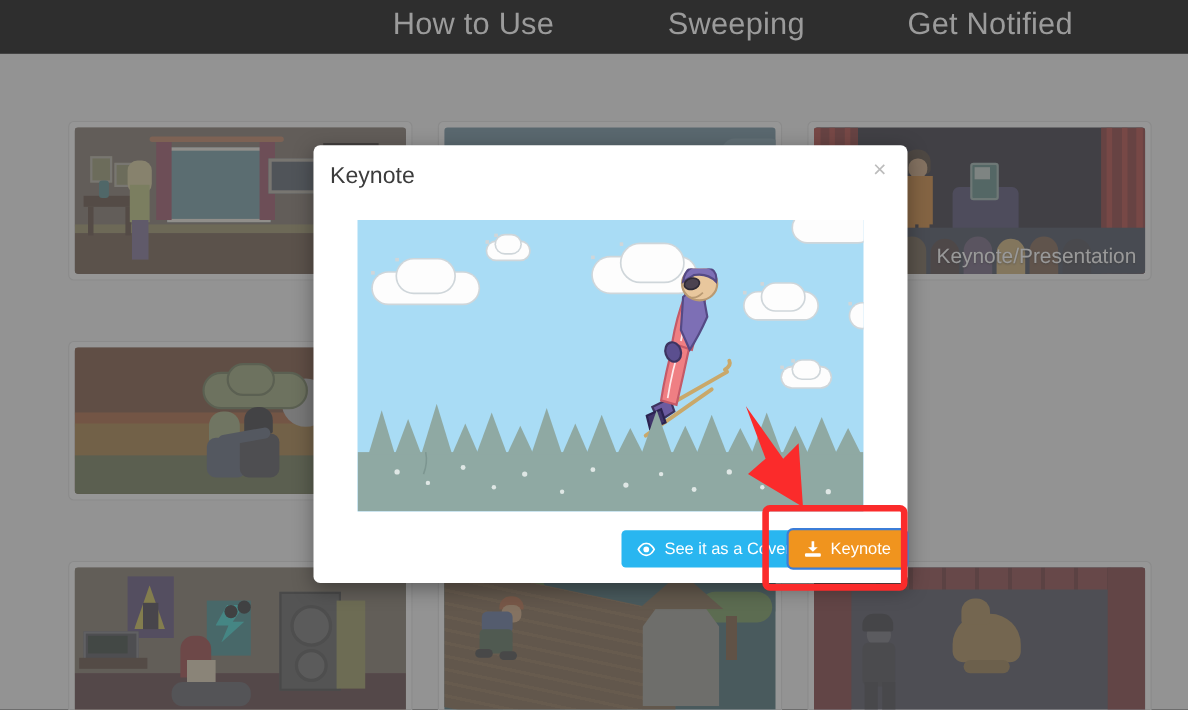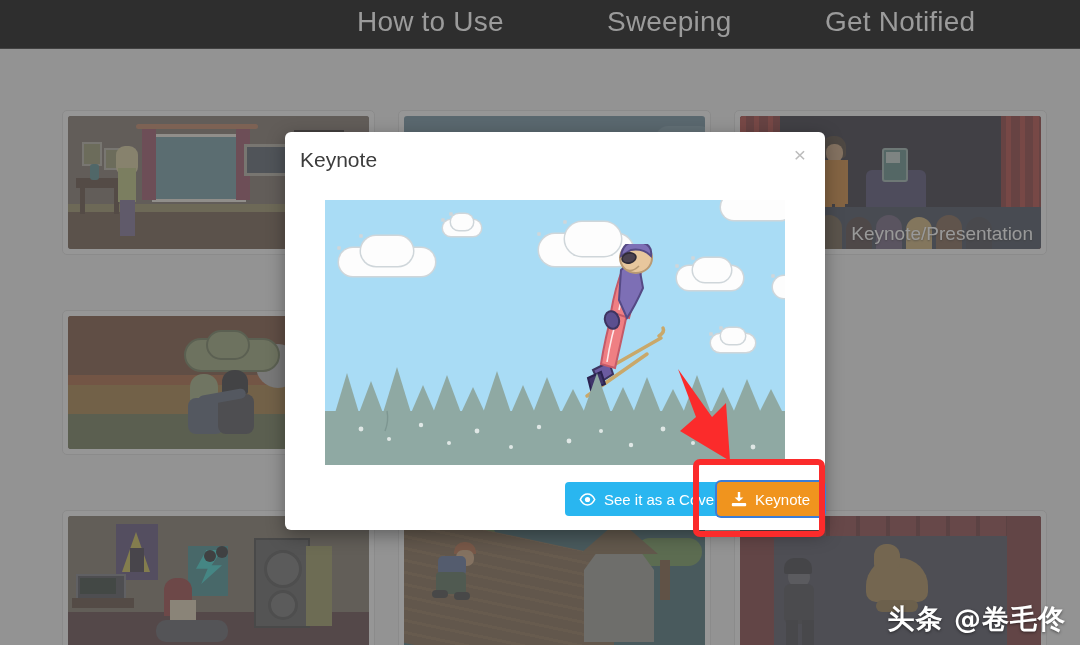--- a/index.html
+++ b/index.html
@@ -478,15 +478,14 @@
         <span>Keynote</span>
       </button>
     </div>
   </div>
 
   <svg id="anno-arrow" viewBox="0 0 76 110">
     <path d="M6 4 L40 52 L54 38 L58 96 L8 66 L24 52 Z" fill="#fb2b2b"></path>
   </svg>
   <div id="anno-rect"></div>
 
-  <div id="watermark">头条 @卷毛佟</div>
 
 </div>
 
 </body></html>

